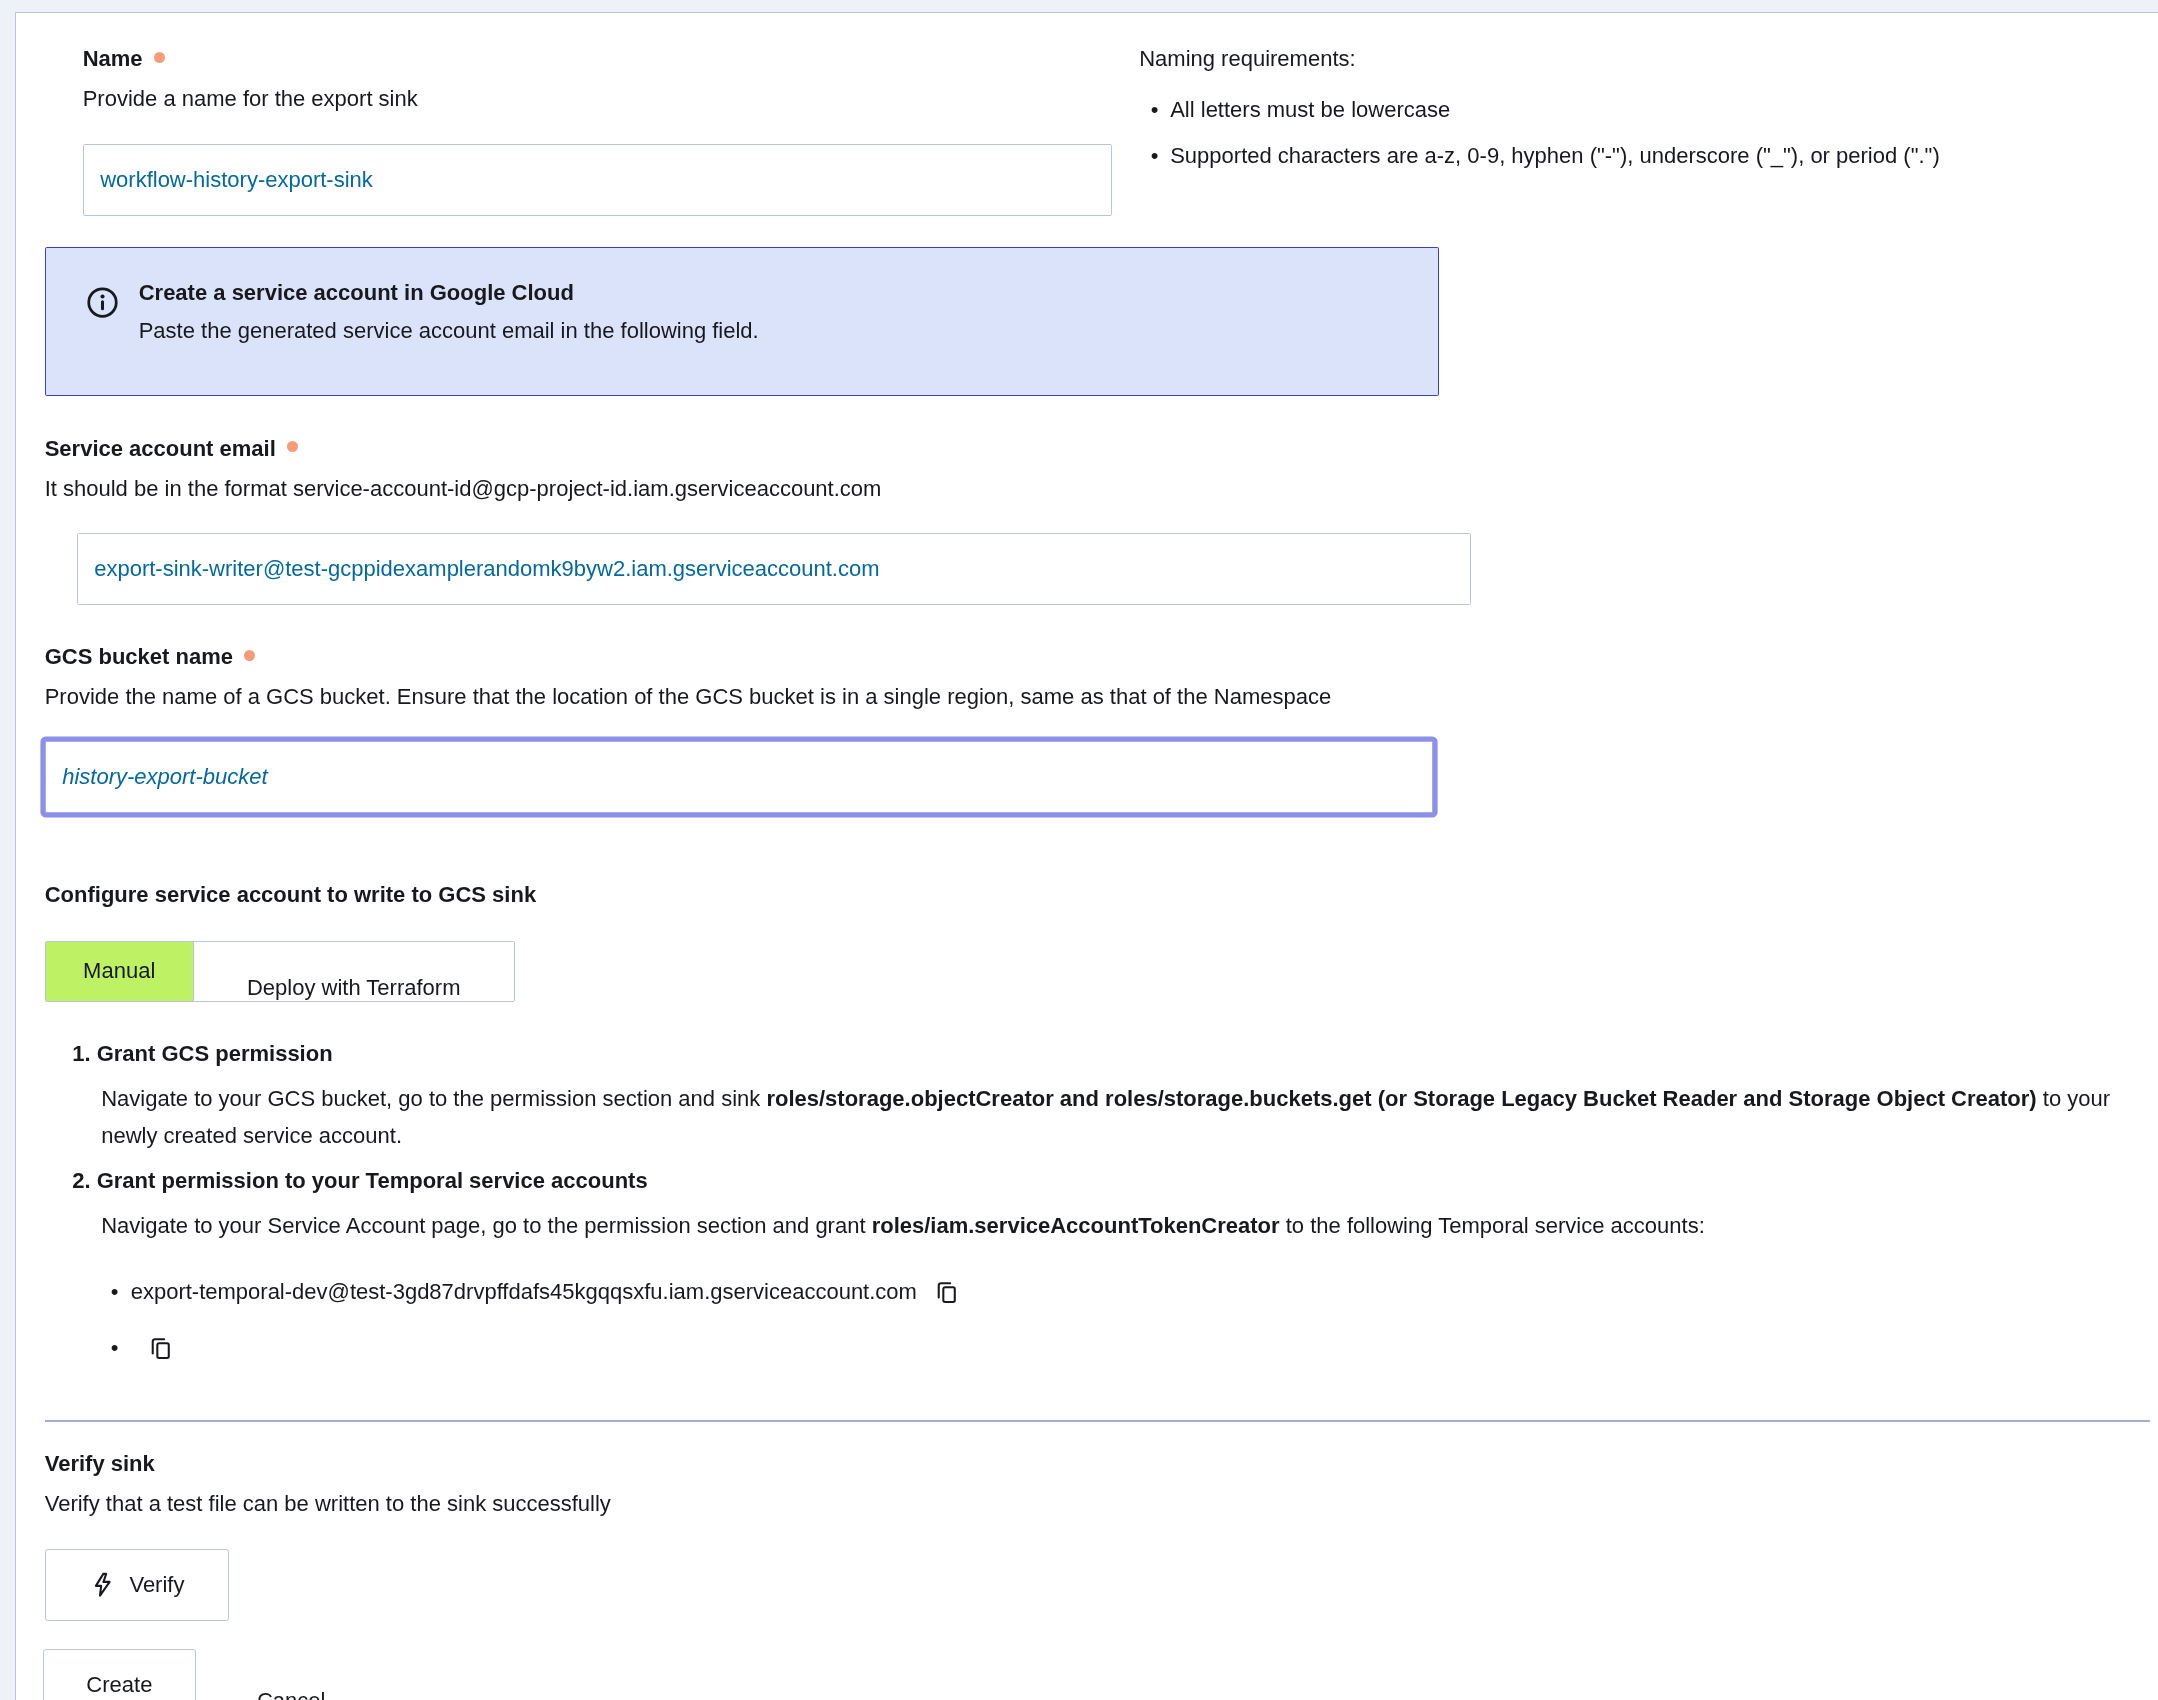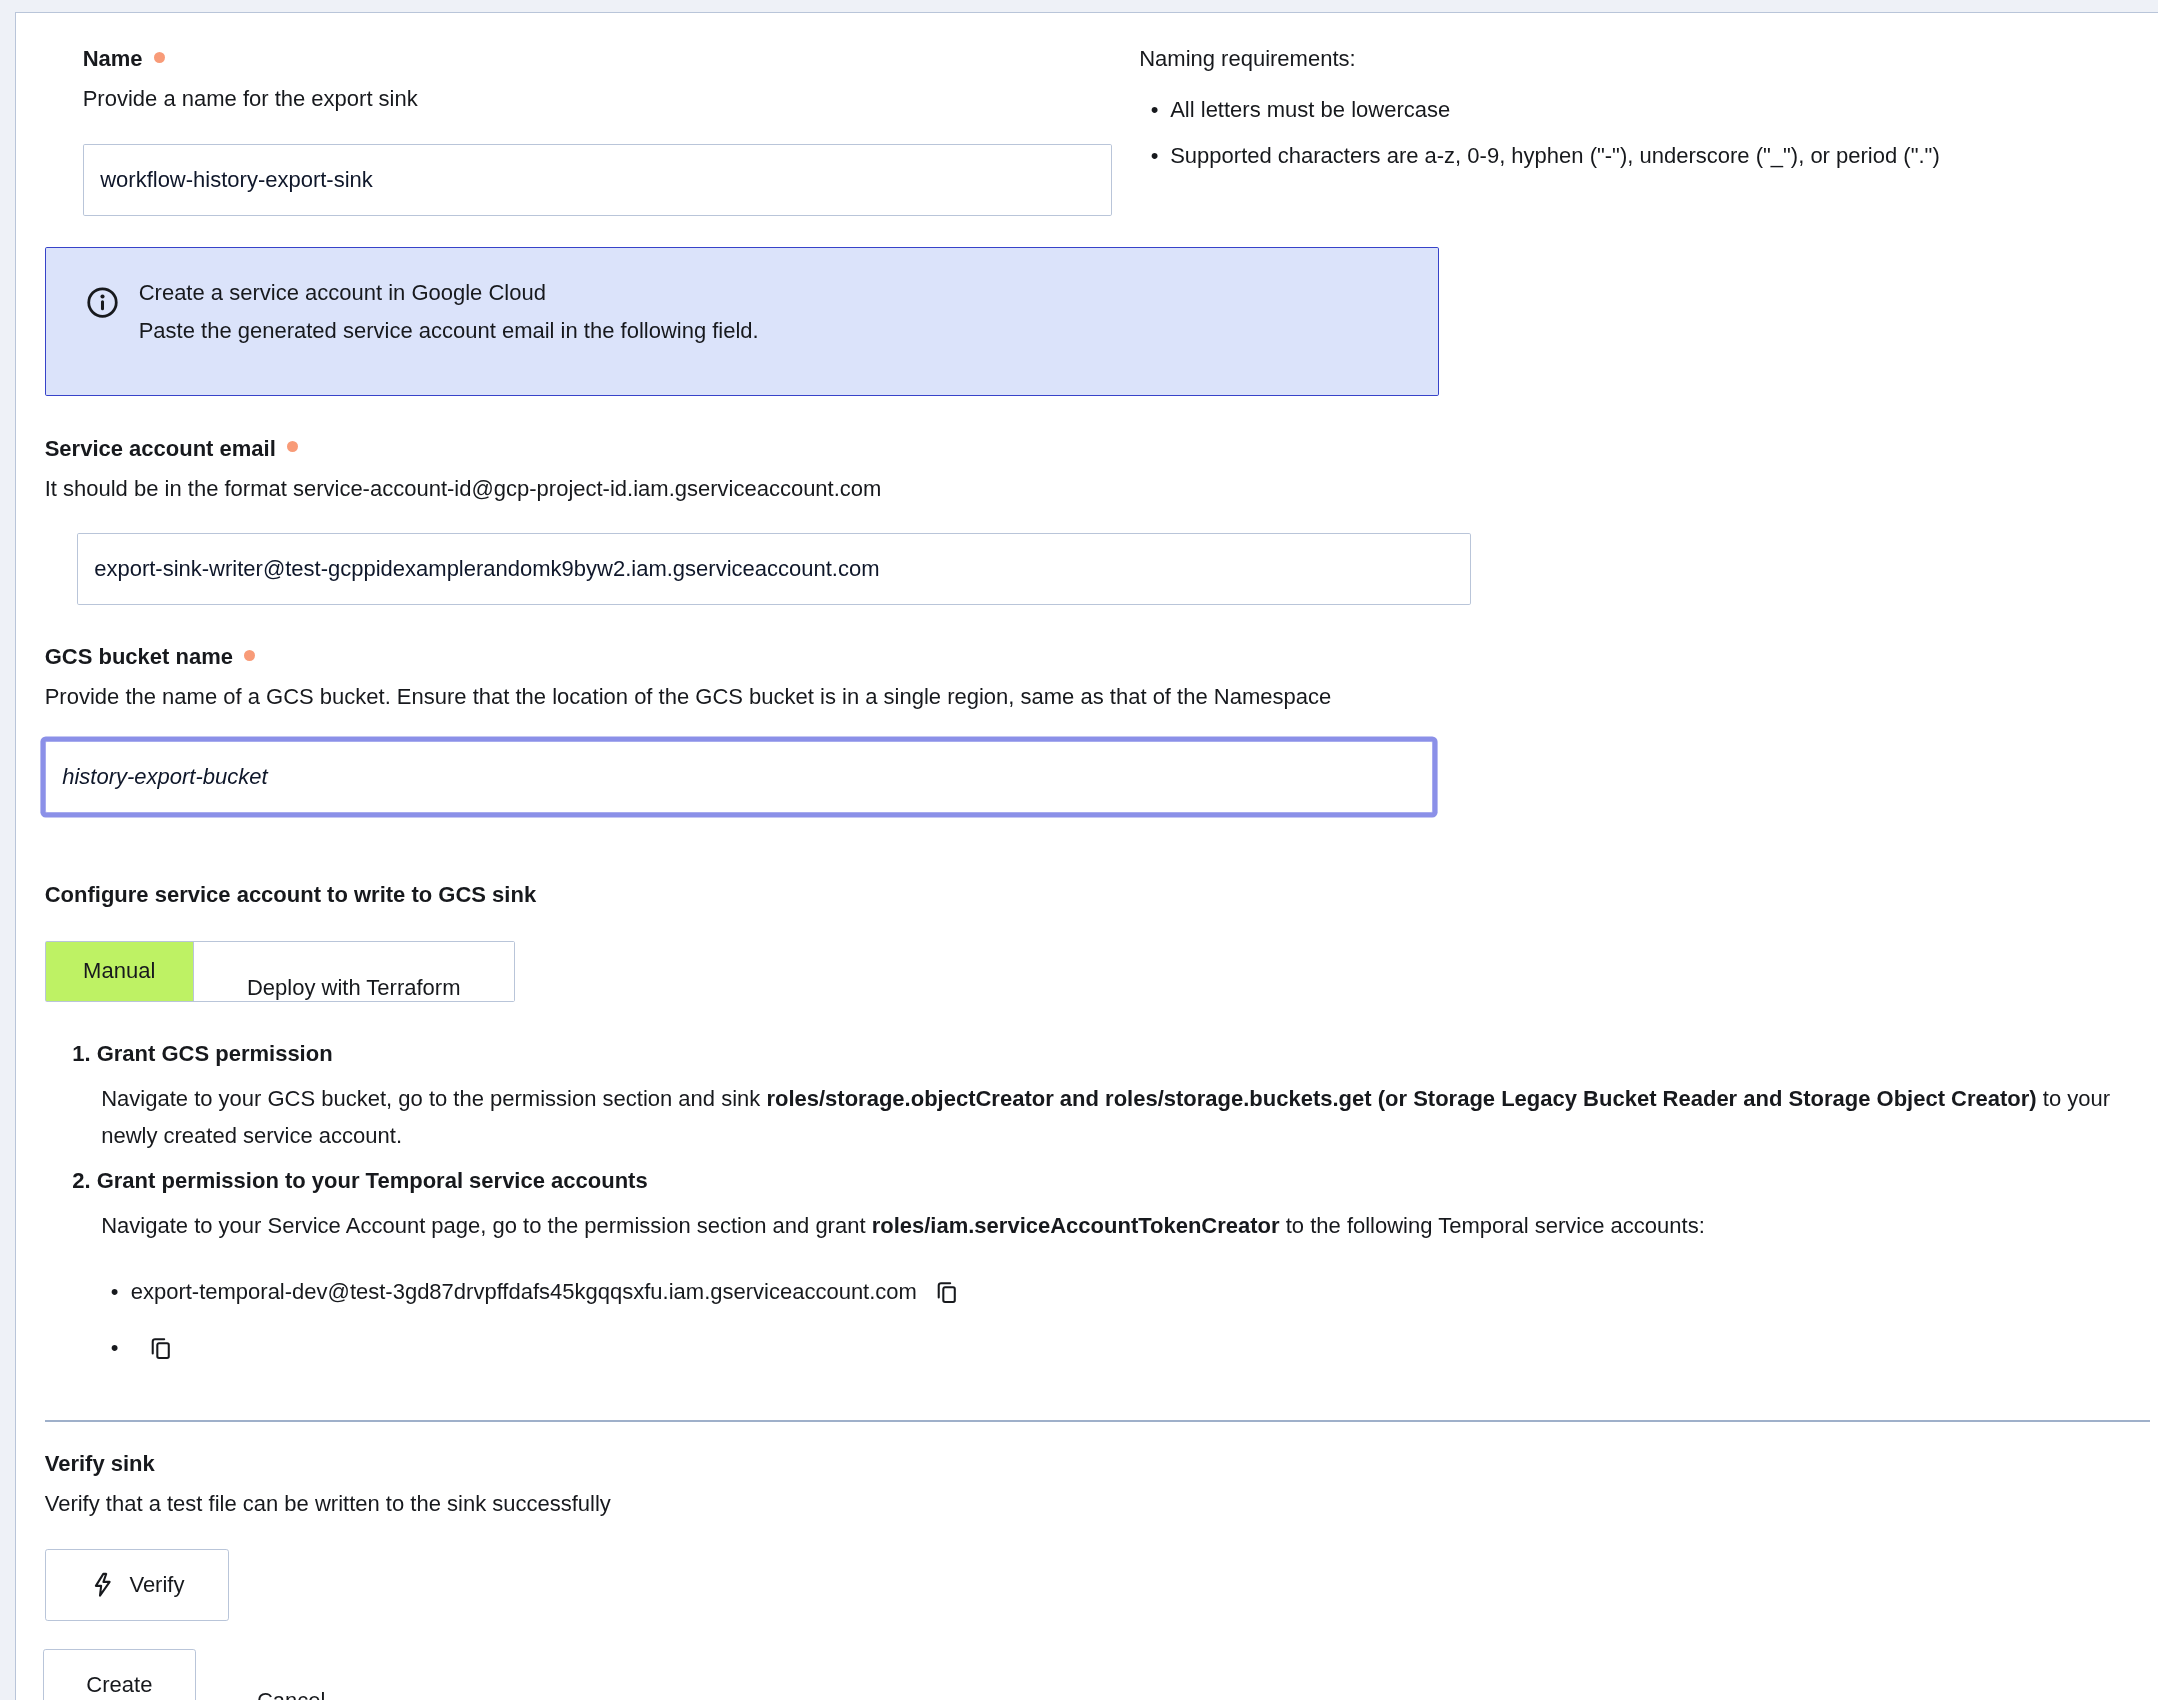--- a/index.html
+++ b/index.html
@@ -23,21 +23,21 @@
 
   .field-label { font-weight: 700; display: flex; align-items: center; }
   .req-dot { width: 11px; height: 11px; border-radius: 50%; background: #f89b78; margin-left: 11px; margin-top: -3.7px; }
   .field-desc { margin-top: 13px; line-height: 27.5px; }
 
   .text-input {
     margin-top: 31px; height: 72px; width: 100%;
     border: 1.8px solid #b9c5d9; border-radius: 1.8px;
     background: #fff; padding: 0 16.5px;
     font-family: "Liberation Sans", sans-serif;
-    font-size: 22px; color: #0f172a;
+    font-size: 22px; color: #0369a1;
     outline: none; display: block;
   }
   .w-wide { width: 1394px; margin-left: 32px; }
   .text-input.focused {
     margin-top: 30px; width: 1388px;
     border: 0.9px solid #a7abee;
     box-shadow: 0 0 0 4.6px #8b90e8;
     font-style: italic;
   }
 
@@ -45,21 +45,21 @@
   .bullet-item { display: flex; margin-top: 14.7px; line-height: 31px; }
   .bullet-item .dot { width: 31px; flex: none; text-align: center; }
 
   .info-box {
     margin-top: 31px; width: 1394px; height: 149px;
     background: #dbe3fa; border: 1.8px solid #3743c9; border-radius: 1.8px;
     display: flex; align-items: center; padding: 0 40px;
   }
   .info-icon { width: 33px; height: 33px; flex: none; align-self: flex-start; margin-top: 38px; }
   .info-text { margin-left: 20px; line-height: 38px; margin-top: 26px; align-self: flex-start;}
-  .info-title { font-weight: 400; }
+  .info-title { font-weight: 700; }
 
   .field-block { margin-top: 40px; }
   .bucket-block { margin-top: 39px; }
 
   .section-heading { font-weight: 700; margin-top: 69px; }
 
   .tab-group {
     margin-top: 33px; display: inline-flex;
     border: 1.8px solid #b9c5d9; border-radius: 1.8px; height: 61px;
   }

